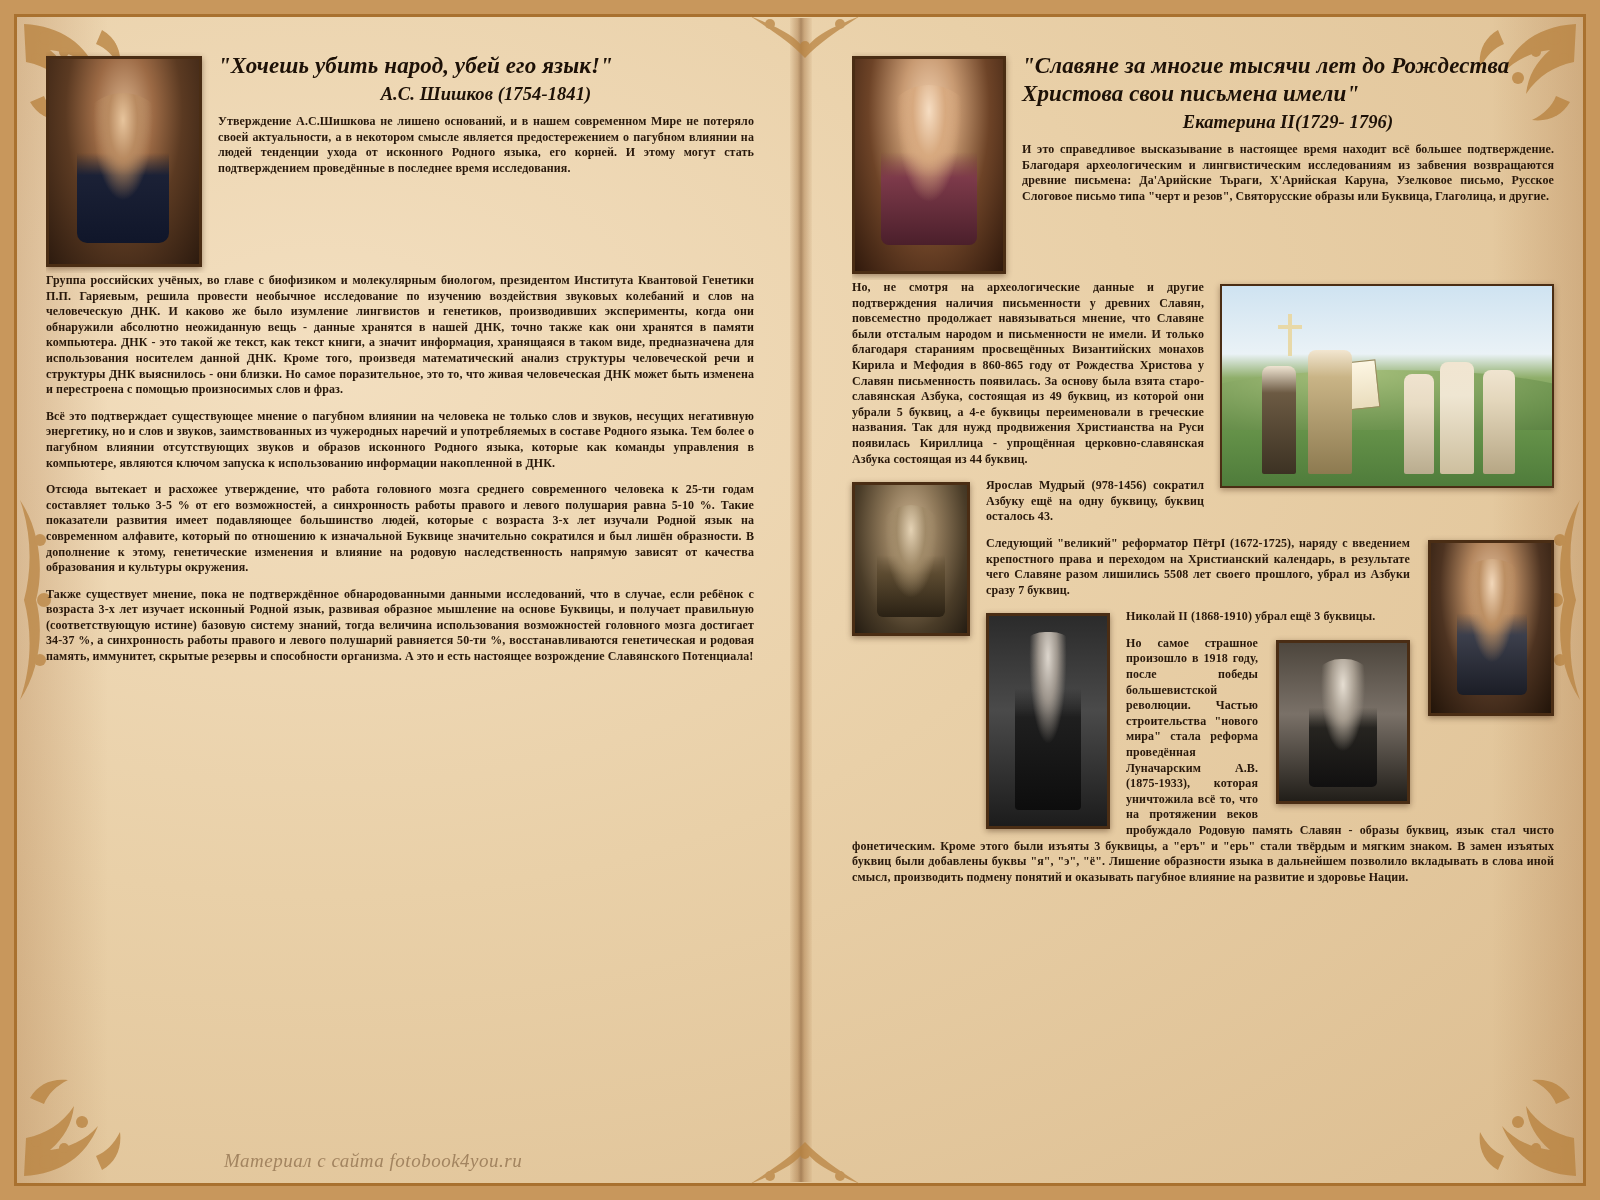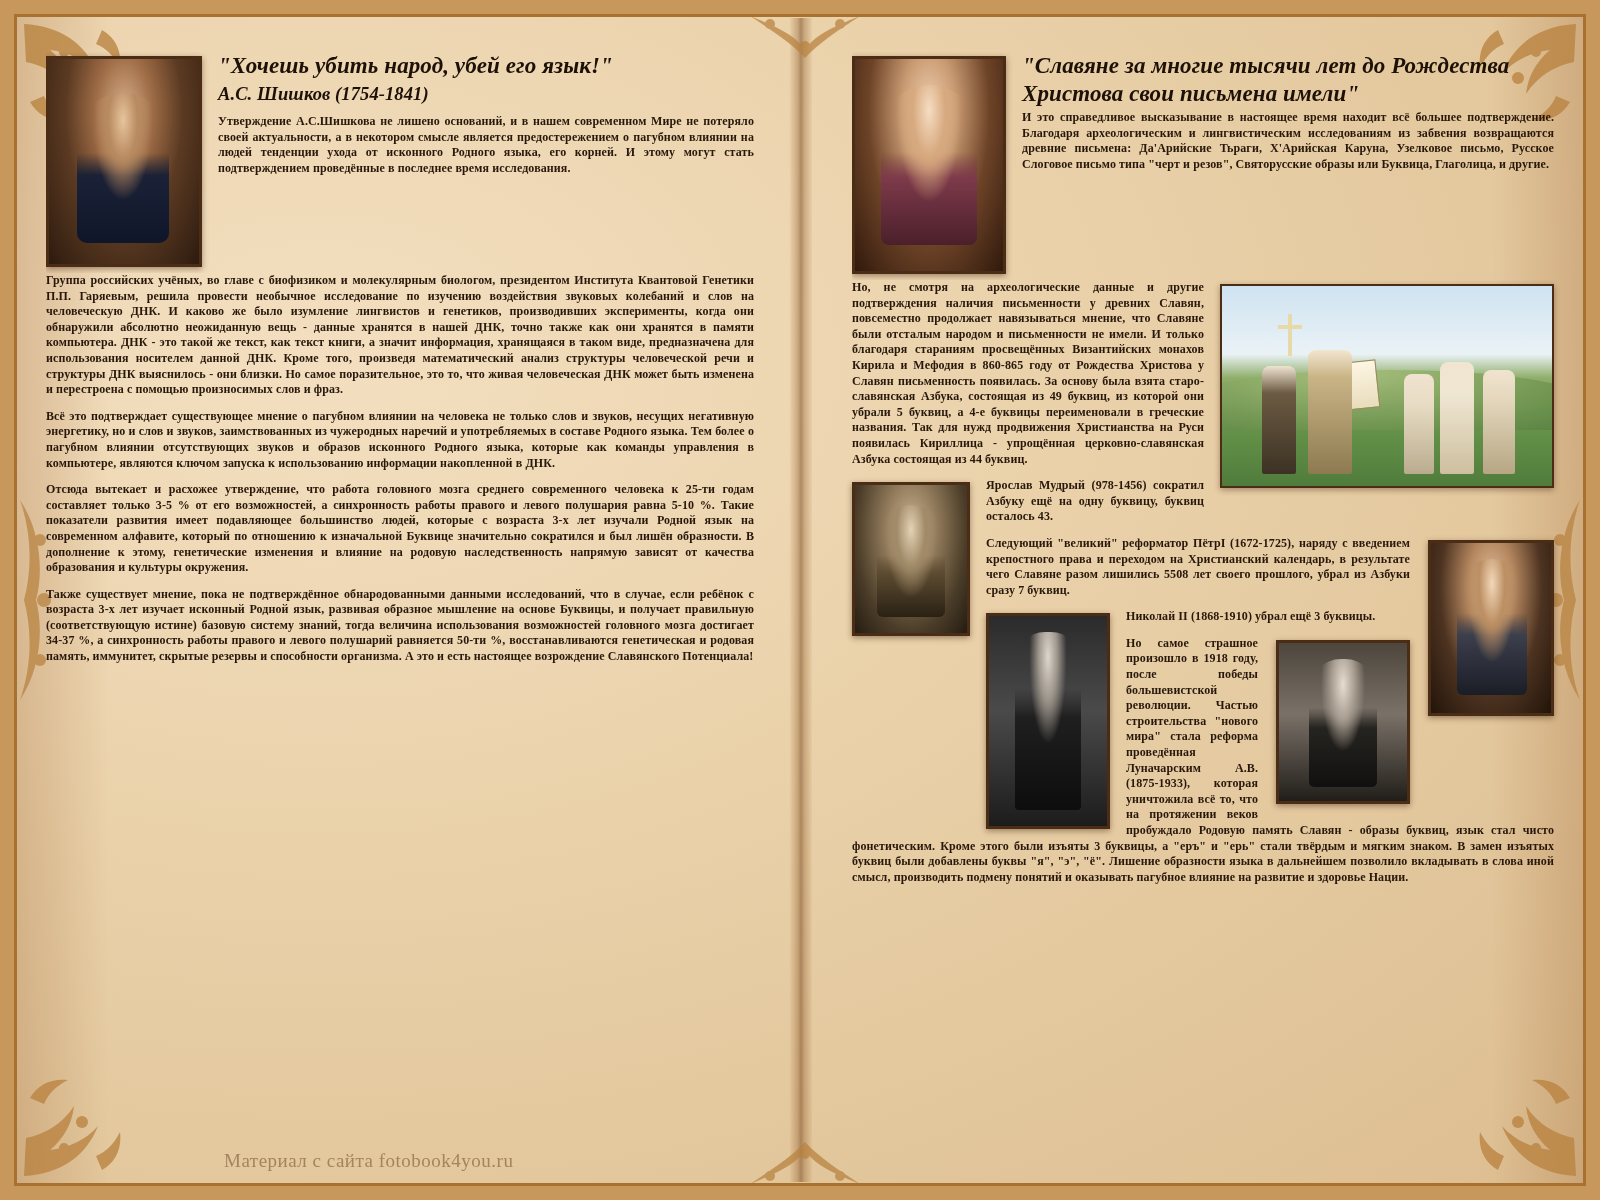--- a/index.html
+++ b/index.html
@@ -96,21 +96,21 @@
     font-size: 23px;
     line-height: 1.22;
     text-align: left;
     margin: 0 0 2px 0;
     color: #1d1107;
   }
   .quote-author {
     font-style: italic;
     font-weight: bold;
     font-size: 18.5px;
-    text-align: left;
+    text-align: center;
     margin: 0 0 8px 0;
     color: #1d1107;
   }
   .intro-block { overflow: hidden; }
 
   
   .portrait {
     float: left;
     margin: 4px 16px 6px 0;
     border: 3px solid #4a2d14;
@@ -244,20 +244,21 @@
     position:absolute; left: 31%; top: 38%; width: 52px; height: 46px;
     background: linear-gradient(180deg,#fdf6e3 0%, #e9dcbc 100%);
     border: 1px solid #9b8a5f; transform: rotate(-6deg);
   }
 
   .watermark {
     position: absolute;
     left: 224px;
     bottom: 28px;
     font-size: 19px;
+    font-style: italic;
     color: rgba(150,120,85,0.85);
     letter-spacing: 0.5px;
     text-align: right;
   }
 </style>
 </head>
 <body>
 
 <div class="page">
 
@@ -379,20 +380,21 @@
       <p>Всё это  подтверждает существующее  мнение о пагубном влиянии на человека не  только слов и звуков, несущих негативную энергетику,  но и слов и звуков, заимствованных из чужеродных наречий и употребляемых в составе Родного языка. Тем более о пагубном влиянии отсутствующих звуков и образов исконного Родного языка, которые как команды управления в компьютере, являются ключом запуска к использованию информации накопленной в ДНК.</p>
       <p>Отсюда вытекает и расхожее утверждение, что работа головного мозга среднего  современного  человека  к 25-ти годам  составляет только 3-5 % от его возможностей,  а синхронность работы правого и левого полушария равна 5-10 %. Такие показатели развития имеет подавляющее большинство людей, которые с возраста 3-х лет изучали Родной язык  на современном алфавите, который по отношению к изначальной Буквице значительно сократился и был лишён образности. В дополнение к этому, генетические изменения и влияние на родовую наследственность  напрямую зависят от качества образования и культуры окружения.</p>
       <p>Также существует  мнение, пока  не подтверждённое обнародованными данными исследований, что  в случае, если  ребёнок с возраста  3-х лет изучает исконный  Родной язык, развивая образное мышление  на основе Буквицы, и получает правильную  (соответствующую истине) базовую систему знаний, тогда величина использования возможностей головного мозга достигает 34-37 %,  а синхронность работы правого и левого полушарий равняется 50-ти %,  восстанавливаются генетическая  и родовая память,  иммунитет, скрытые резервы и способности организма. А это  и есть настоящее возрождение Славянского Потенциала!</p>
     </div>
 
     <div class="col col-right">
 
       <div class="intro-block">
         <div class="portrait pt-catherine"></div>
         <p class="quote">"Славяне за многие тысячи лет до Рождества Христова свои письмена имели"</p>
+        <p class="quote-author">Екатерина II(1729- 1796)</p>
         <p>И это  справедливое  высказывание  в  настоящее время  находит  всё  большее  подтверждение. Благодаря археологическим и лингвистическим  исследованиям  из забвения возвращаются  древние  письмена:  Да'Арийские  Тьраги, Х'Арийская  Каруна,  Узелковое письмо,  Русское Слоговое письмо типа "черт и резов", Святорусские образы или Буквица, Глаголица, и другие.</p>
       </div>
 
       <div>
         <div class="painting">
           <div class="hill"></div>
           <div class="cross"></div>
           <div class="book"></div>
           <div class="fig f1"></div>
           <div class="fig f2"></div>

